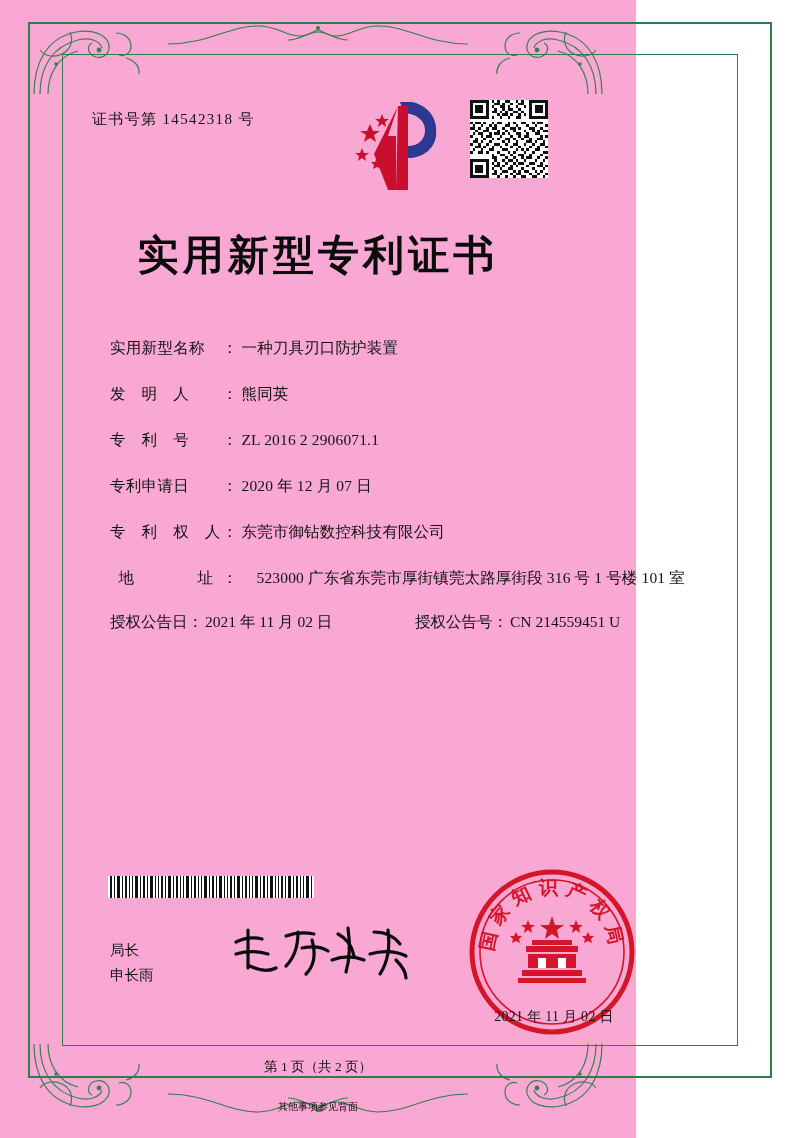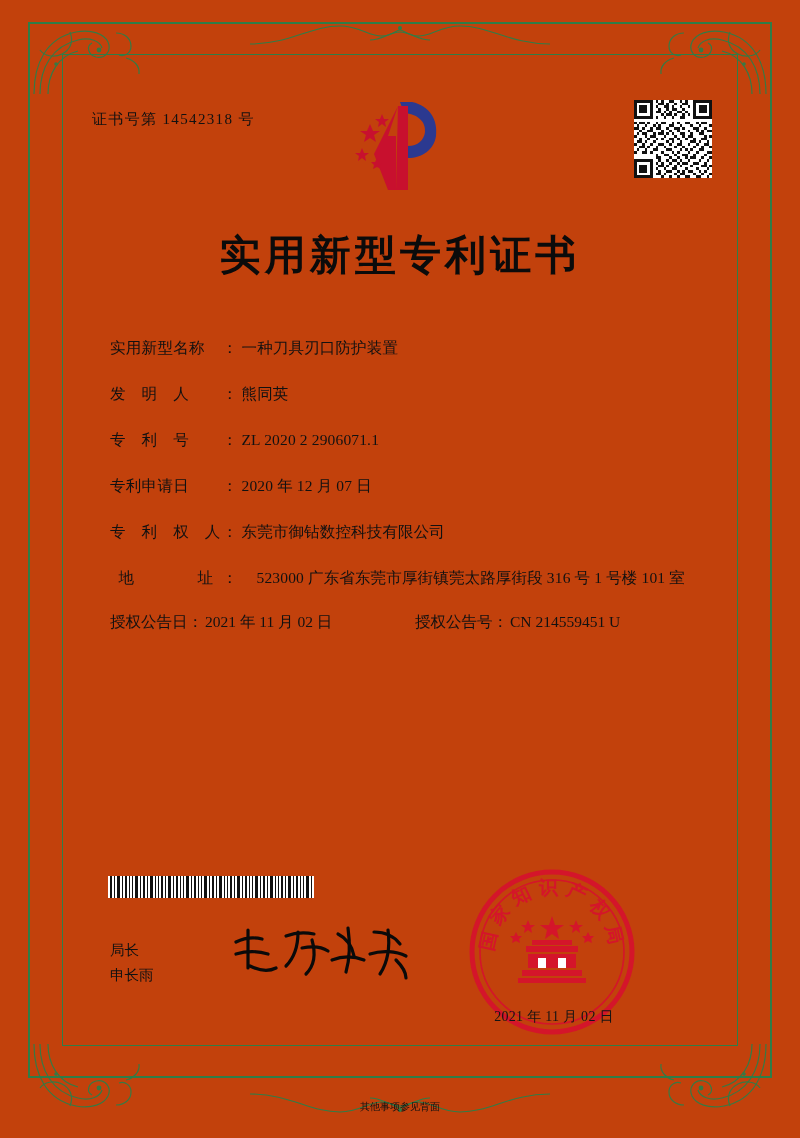--- a/index.html
+++ b/index.html
@@ -13,22 +13,22 @@
     font-family: "Liberation Serif", "DejaVu Serif", serif;
     color: #111111;
     position: relative;
     overflow: hidden;
   }
 
   
   .cert-page {
     position: absolute;
     left: 0; top: 0;
-    width: 800px; height: 1138px;
-    background: #c2410c;
+    width: 636px; height: 1138px;
+    background: #f9a8d4;
   }
 
   .frame-outer {
     position: absolute;
     left: 28px; top: 22px;
     width: 744px; height: 1056px;
     border: 2px solid #2f7d48;
     box-sizing: border-box;
   }
   .frame-inner {
@@ -533,21 +533,21 @@
 
     <div class="field-row">
       <span class="field-label">发　明　人</span>
       <span class="field-colon">：</span>
       <span class="field-value">熊同英</span>
     </div>
 
     <div class="field-row">
       <span class="field-label">专　利　号</span>
       <span class="field-colon">：</span>
-      <span class="field-value">ZL 2020 2 2906071.1</span>
+      <span class="field-value">ZL 2016 2 2906071.1</span>
     </div>
 
     <div class="field-row">
       <span class="field-label">专利申请日</span>
       <span class="field-colon">：</span>
       <span class="field-value">2020 年 12 月 07 日</span>
     </div>
 
     <div class="field-row">
       <span class="field-label">专　利　权　人</span>
@@ -687,15 +687,16 @@
         <path id="sealArc" d="M 86,86 m -58,0 a 58,58 0 1,1 116,0"></path>
       </defs>
       <text font-size="19" font-weight="bold" fill="#d4152a" letter-spacing="7" font-family="DejaVu Serif, Liberation Serif, serif">
         <textPath href="#sealArc" startOffset="50%" text-anchor="middle">国家知识产权局</textPath>
       </text>
     </svg>
   </div>
 
   <div class="seal-date">2021 年 11 月 02 日</div>
 
+  <div class="page-no">第 1 页（共 2 页）</div>
   <div class="footer-note">其他事项参见背面</div>
 
 </div>
 
 </body></html>

